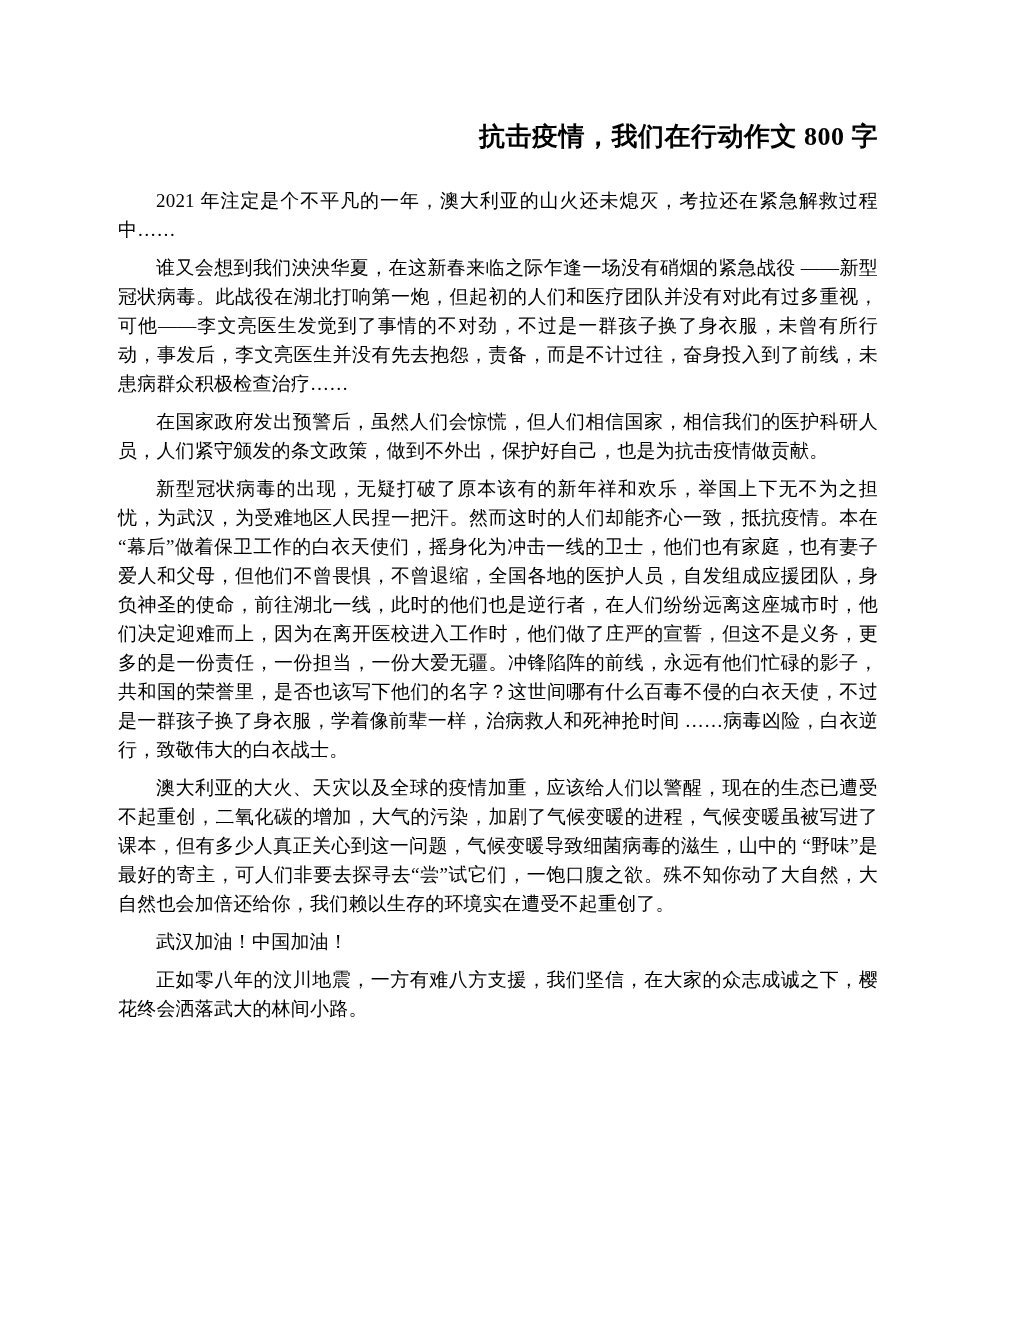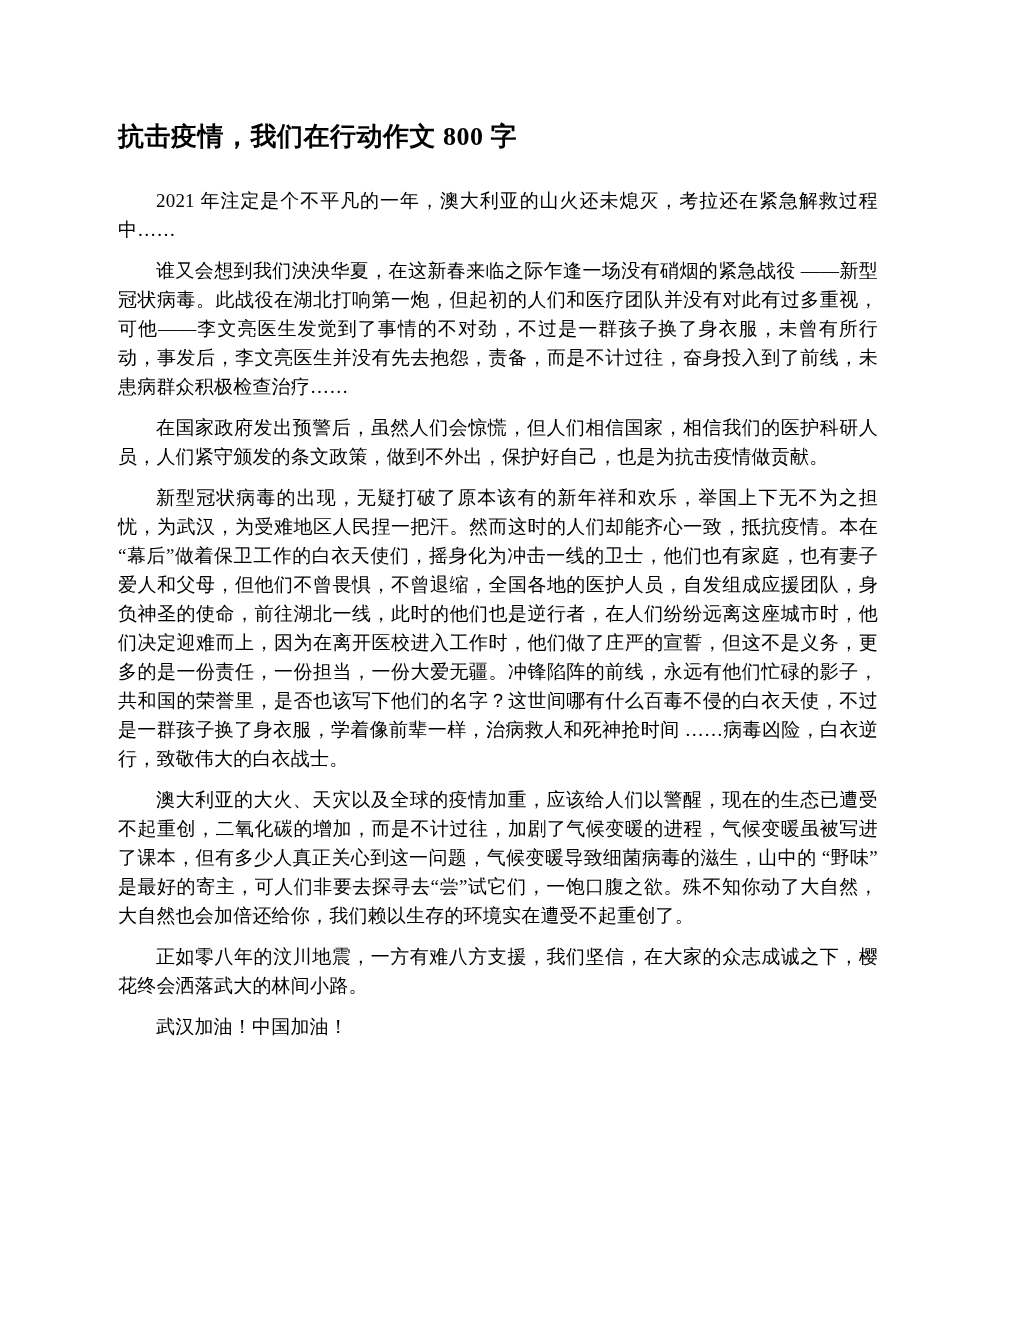--- a/index.html
+++ b/index.html
@@ -15,40 +15,40 @@
     box-sizing: border-box;
     padding: 121px 142px 0 118px;
     color: #000000;
     font-family: "Liberation Serif", "DejaVu Serif", serif;
     overflow: hidden;
   }
   .doc-title {
     font-size: 26px;
     font-weight: bold;
     line-height: 32px;
-    text-align: left;
+    text-align: right;
     margin: 0 0 33px 0;
     letter-spacing: 0.5px;
   }
   .para {
     font-size: 19px;
     line-height: 29px;
-    margin: 12px 0 9px 0;
+    margin: 0 0 9px 0;
     text-align: justify;
     text-indent: 2em;
     letter-spacing: 0.2px;
     word-break: break-all;
   }
 </style>
 </head>
 <body>
 
 <div class="page">
   <h1 class="doc-title">抗击疫情，我们在行动作文 800 字</h1>
 
   <p class="para">2021 年注定是个不平凡的一年，澳大利亚的山火还未熄灭，考拉还在紧急解救过程中……</p>
   <p class="para">谁又会想到我们泱泱华夏，在这新春来临之际乍逢一场没有硝烟的紧急战役 ——新型冠状病毒。此战役在湖北打响第一炮，但起初的人们和医疗团队并没有对此有过多重视，可他——李文亮医生发觉到了事情的不对劲，不过是一群孩子换了身衣服，未曾有所行动，事发后，李文亮医生并没有先去抱怨，责备，而是不计过往，奋身投入到了前线，未患病群众积极检查治疗……</p>
   <p class="para">在国家政府发出预警后，虽然人们会惊慌，但人们相信国家，相信我们的医护科研人员，人们紧守颁发的条文政策，做到不外出，保护好自己，也是为抗击疫情做贡献。</p>
   <p class="para">新型冠状病毒的出现，无疑打破了原本该有的新年祥和欢乐，举国上下无不为之担忧，为武汉，为受难地区人民捏一把汗。然而这时的人们却能齐心一致，抵抗疫情。本在 “幕后”做着保卫工作的白衣天使们，摇身化为冲击一线的卫士，他们也有家庭，也有妻子爱人和父母，但他们不曾畏惧，不曾退缩，全国各地的医护人员，自发组成应援团队，身负神圣的使命，前往湖北一线，此时的他们也是逆行者，在人们纷纷远离这座城市时，他们决定迎难而上，因为在离开医校进入工作时，他们做了庄严的宣誓，但这不是义务，更多的是一份责任，一份担当，一份大爱无疆。冲锋陷阵的前线，永远有他们忙碌的影子，共和国的荣誉里，是否也该写下他们的名字？这世间哪有什么百毒不侵的白衣天使，不过是一群孩子换了身衣服，学着像前辈一样，治病救人和死神抢时间 ……病毒凶险，白衣逆行，致敬伟大的白衣战士。</p>
-  <p class="para">澳大利亚的大火、天灾以及全球的疫情加重，应该给人们以警醒，现在的生态已遭受不起重创，二氧化碳的增加，而是不计过往，加剧了气候变暖的进程，气候变暖虽被写进了课本，但有多少人真正关心到这一问题，气候变暖导致细菌病毒的滋生，山中的 “野味”是最好的寄主，可人们非要去探寻去“尝”试它们，一饱口腹之欲。殊不知你动了大自然，大自然也会加倍还给你，我们赖以生存的环境实在遭受不起重创了。</p>
+  <p class="para">澳大利亚的大火、天灾以及全球的疫情加重，应该给人们以警醒，现在的生态已遭受不起重创，二氧化碳的增加，大气的污染，加剧了气候变暖的进程，气候变暖虽被写进了课本，但有多少人真正关心到这一问题，气候变暖导致细菌病毒的滋生，山中的 “野味”是最好的寄主，可人们非要去探寻去“尝”试它们，一饱口腹之欲。殊不知你动了大自然，大自然也会加倍还给你，我们赖以生存的环境实在遭受不起重创了。</p>
+  <p class="para">武汉加油！中国加油！</p>
   <p class="para">正如零八年的汶川地震，一方有难八方支援，我们坚信，在大家的众志成诚之下，樱花终会洒落武大的林间小路。</p>
-  <p class="para">武汉加油！中国加油！</p>
 </div>
 
 </body></html>

